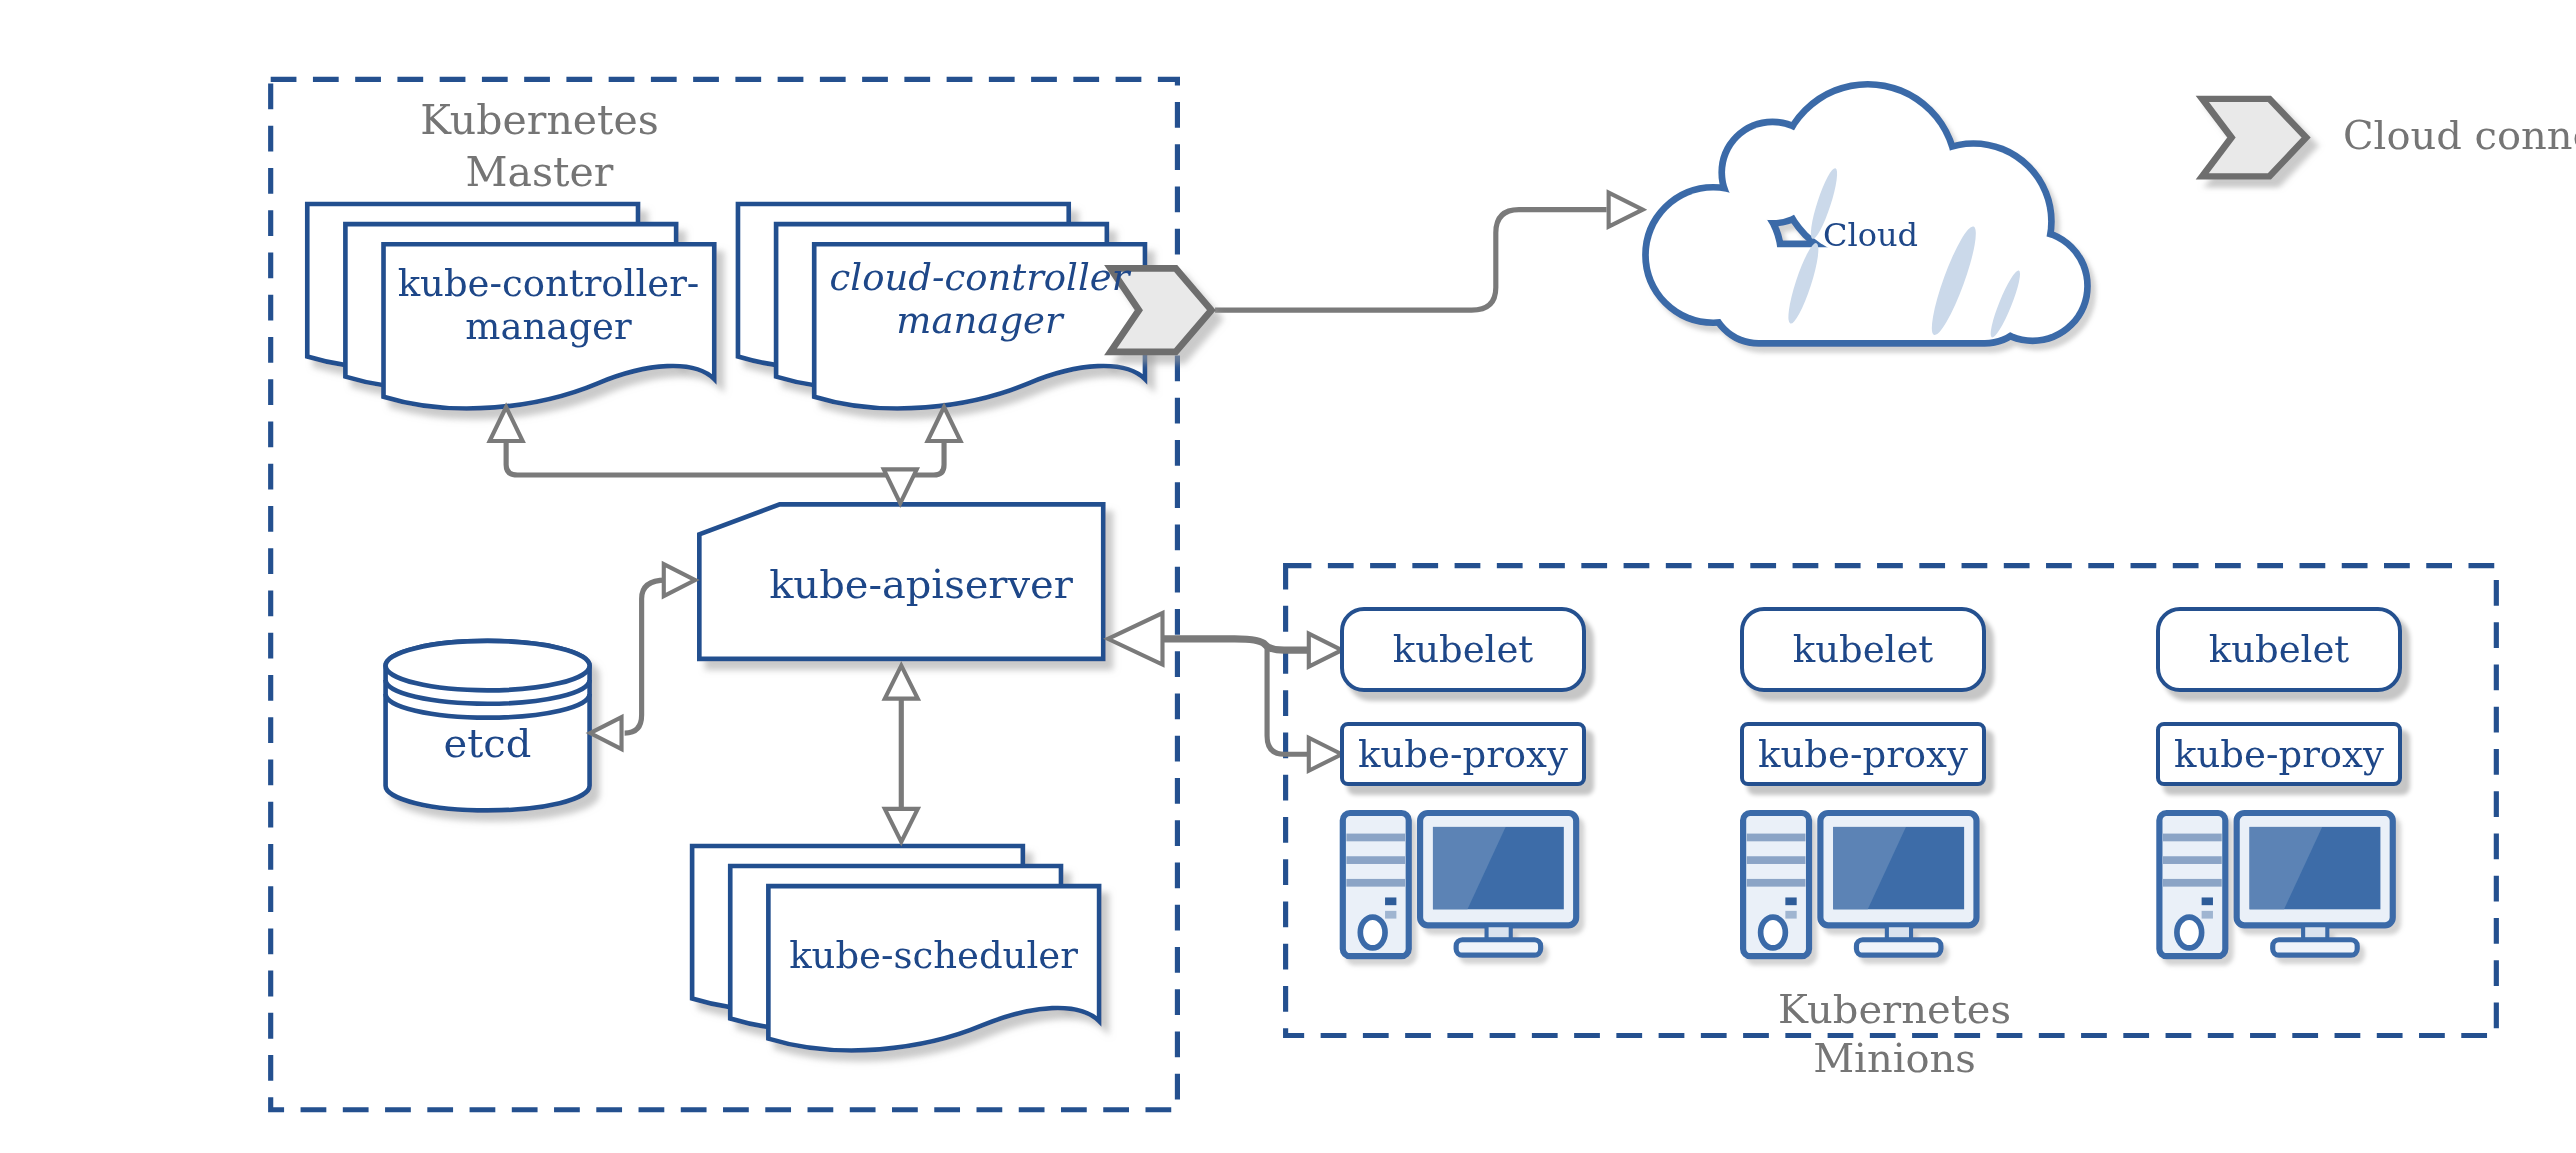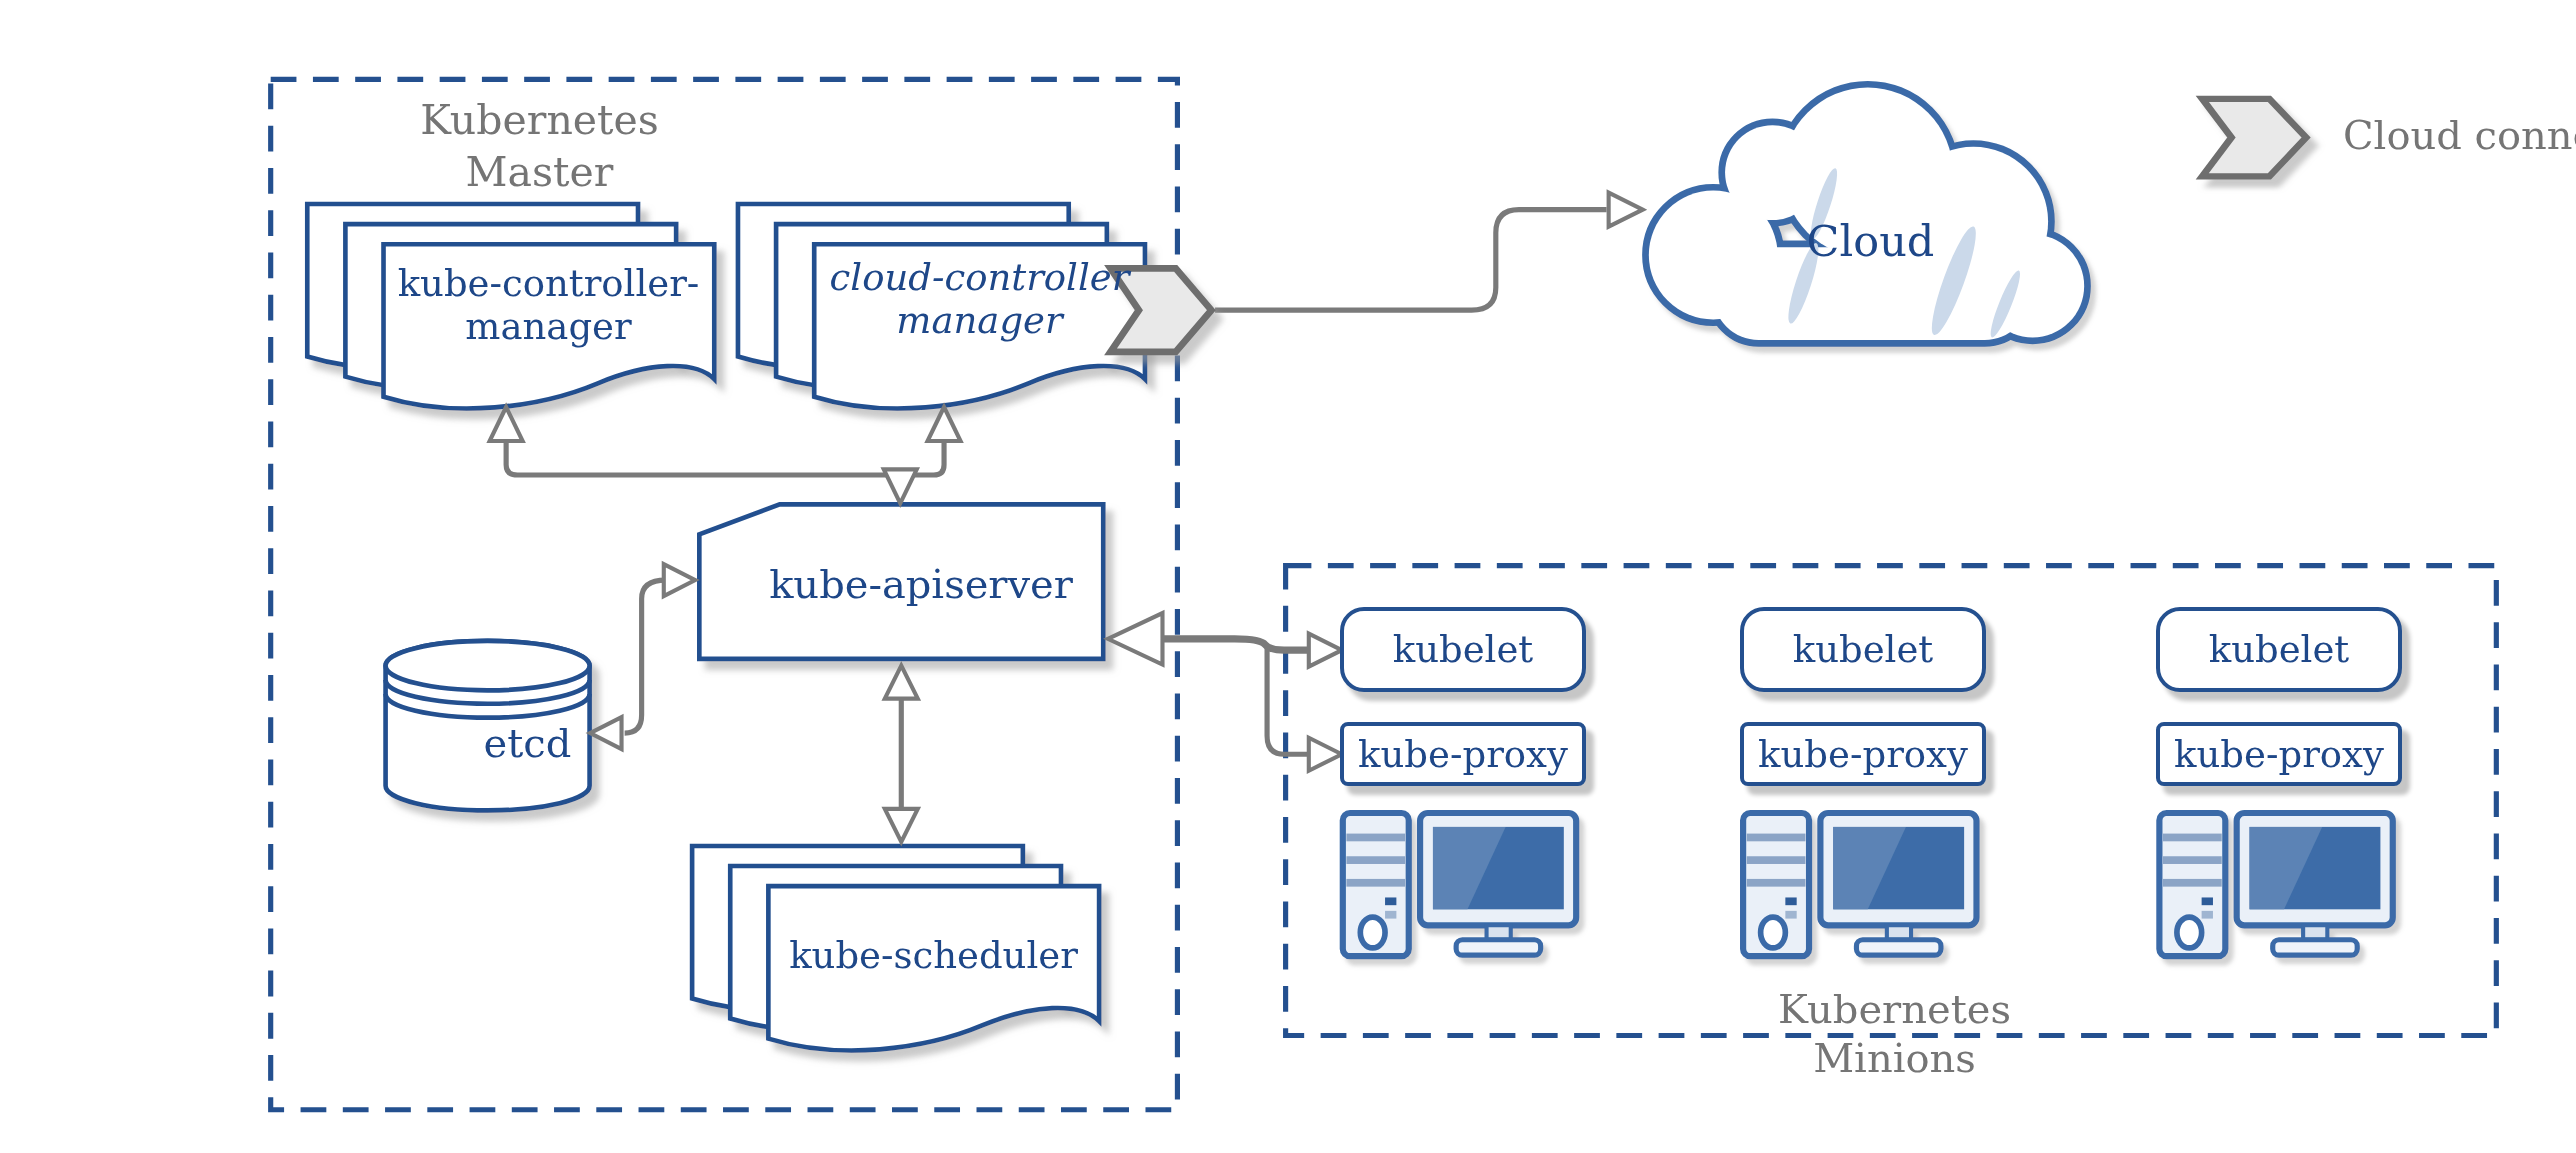--- a/index.html
+++ b/index.html
@@ -174,25 +174,25 @@
 Master</div>
 
   <div class="lbl node-lbl" style="left:381px;top:262px;width:335px;">kube-controller-
 manager</div>
 
   <div class="lbl node-lbl" style="left:812px;top:256px;width:335px;font-style:italic;">cloud-controller
 manager</div>
 
   <div class="lbl" style="left:703px;top:561px;width:400px;font-size:40px;padding-left:18px;">kube-apiserver</div>
 
-  <div class="lbl" style="left:383px;top:720px;width:209px;font-size:40px;padding-left:40px;">etcd</div>
+  <div class="lbl" style="left:383px;top:720px;width:209px;font-size:40px;">etcd</div>
 
   <div class="lbl" style="left:766px;top:934px;width:335px;font-size:37px;">kube-scheduler</div>
 
-  <div class="lbl" style="left:1716px;top:216px;width:309px;font-size:43px;">Cloud</div>
+  <div class="lbl" style="left:1716px;top:216px;width:309px;font-size:32px;">Cloud</div>
 
   <div class="lbl gray" style="left:2343px;top:112px;width:361px;font-size:40px;text-align:left;">Cloud connector</div>
 
   <div class="lbl gray" style="left:1740px;top:985px;width:309px;font-size:40px;line-height:49px;">Kubernetes
 Minions</div>
 
 </div>
 
 
 </body></html>

